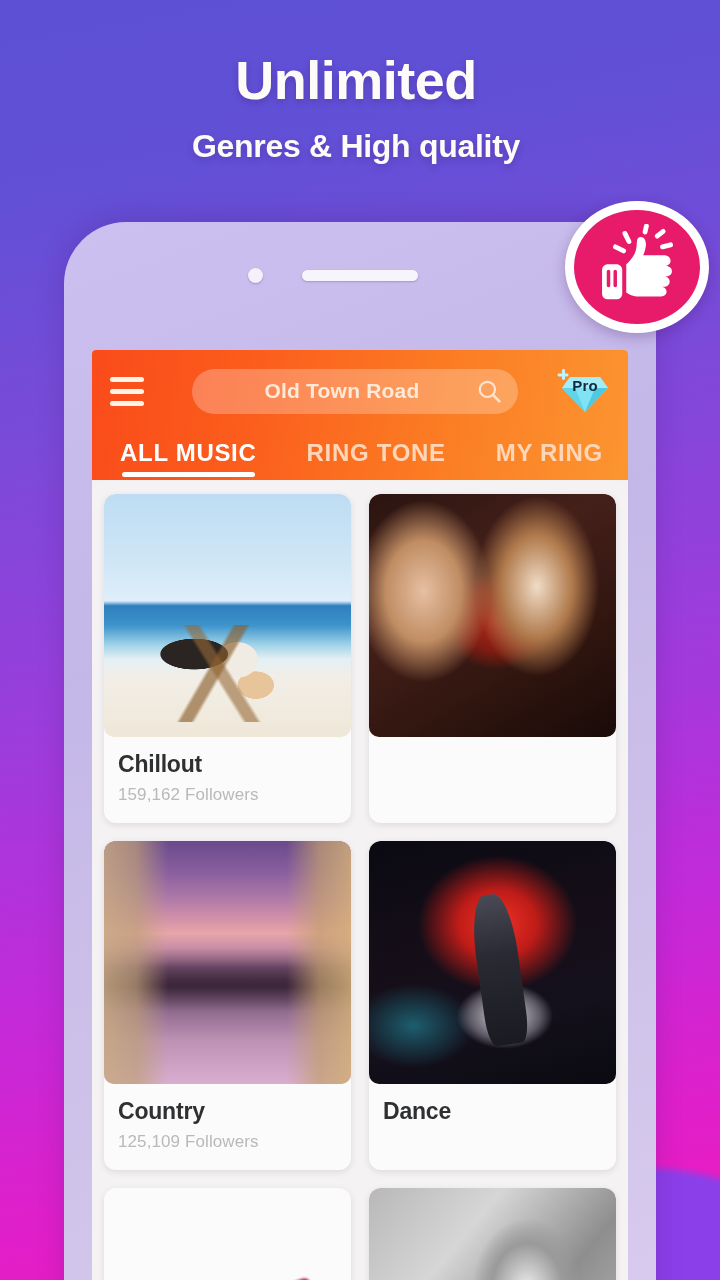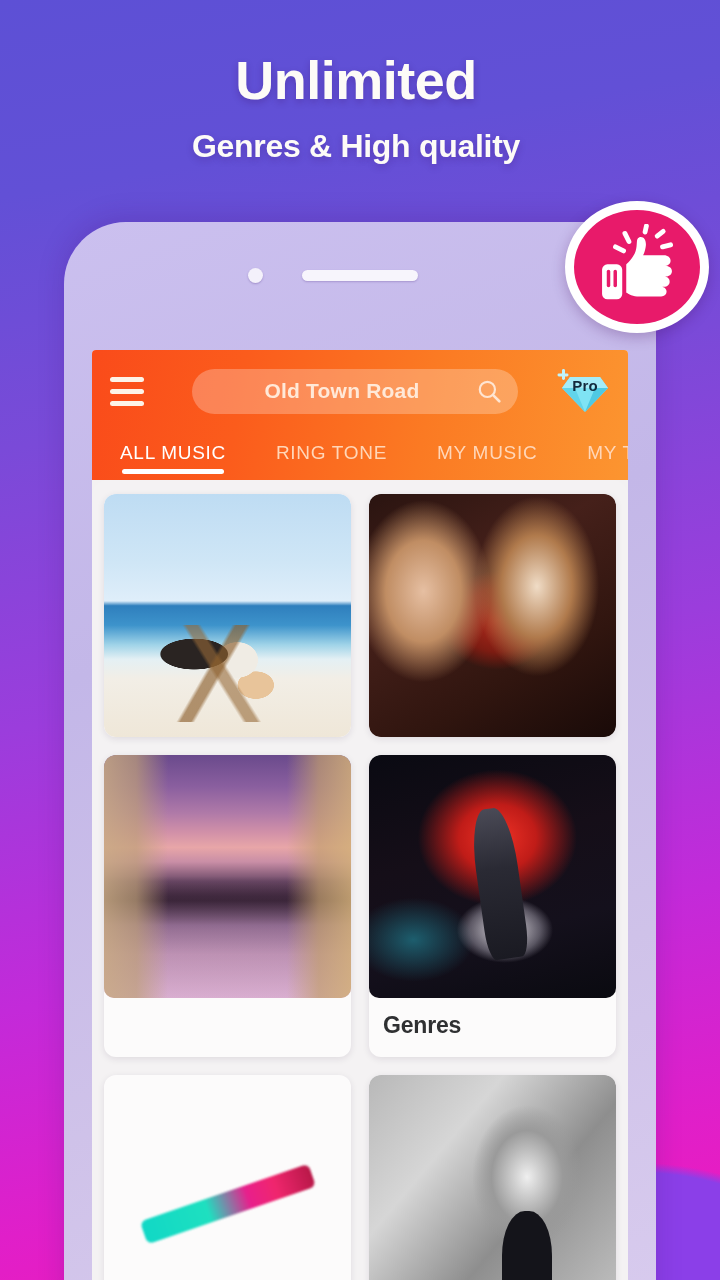--- a/index.html
+++ b/index.html
@@ -78,21 +78,21 @@
     width:26px; height:26px; opacity:.72; }
 
   .pro-badge { flex:0 0 auto; width:58px; height:52px; position:relative; margin-left:4px;text-decoration:underline; }
   .pro-label {
     position:absolute; left:0; right:0; top:12px; text-align:center;
     font-size:15px; font-weight:bold; color:#122a3d; letter-spacing:.2px; z-index:2;
   }
 
   .tabs { display:flex; align-items:center; height:48px; padding-left:0; position:relative; }
   .tab {
-    font-size:19px; font-weight:normal; color:#ffd6b8; letter-spacing:.7px;
+    font-size:24px; font-weight:bold; color:#ffd6b8; letter-spacing:.7px;
     white-space:nowrap; position:relative; padding:0 0 6px 0; cursor:pointer;
   }
   .tab.clipped { color:#ffd0ae; margin-left:-18px; width:36px; overflow:hidden; }
   .tab.active { color:#ffffff; }
   .tab.active::after {
     content:""; position:absolute; left:2px; right:2px; bottom:-4px;
     height:5px; border-radius:3px; background:#fff;
   }
   .tab-gap { width:46px; flex:0 0 auto; }
   .tab-gap.wide { width:50px; }
@@ -243,45 +243,53 @@
 
       </div>
 
       <div class="tabs">
         <div class="tab clipped">00</div>
         <div class="tab-gap"></div>
         <div class="tab active">ALL MUSIC</div>
         <div class="tab-gap wide"></div>
         <div class="tab">RING TONE</div>
         <div class="tab-gap wide"></div>
-        <div class="tab">MY MUSIC</div>
+        <div class="tab">MY RING</div>
         <div class="tab-gap wide"></div>
         <div class="tab">MY TONES</div>
       </div>
     </div>
 
     <div class="sheet">
       <div class="grid">
 
         <div class="card">
           <div class="thumb art-beach"></div>
+          <div class="card-body">
+            <div class="card-title">Chillout</div>
+            <div class="card-sub">159,162 Followers</div>
+          </div>
         </div>
 
         <div class="card">
           <div class="thumb art-classical"></div>
         </div>
 
         <div class="card">
           <div class="thumb art-country"></div>
+          <div class="card-body">
+            <div class="card-title">Country</div>
+            <div class="card-sub">125,109 Followers</div>
+          </div>
         </div>
 
         <div class="card">
           <div class="thumb art-dance"></div>
           <div class="card-body">
-            <div class="card-title">Genres</div>
+            <div class="card-title">Dance</div>
           </div>
         </div>
 
         <div class="card partial">
           <div class="thumb art-edm"></div>
         </div>
 
         <div class="card partial">
           <div class="thumb art-bw"></div>
         </div>

